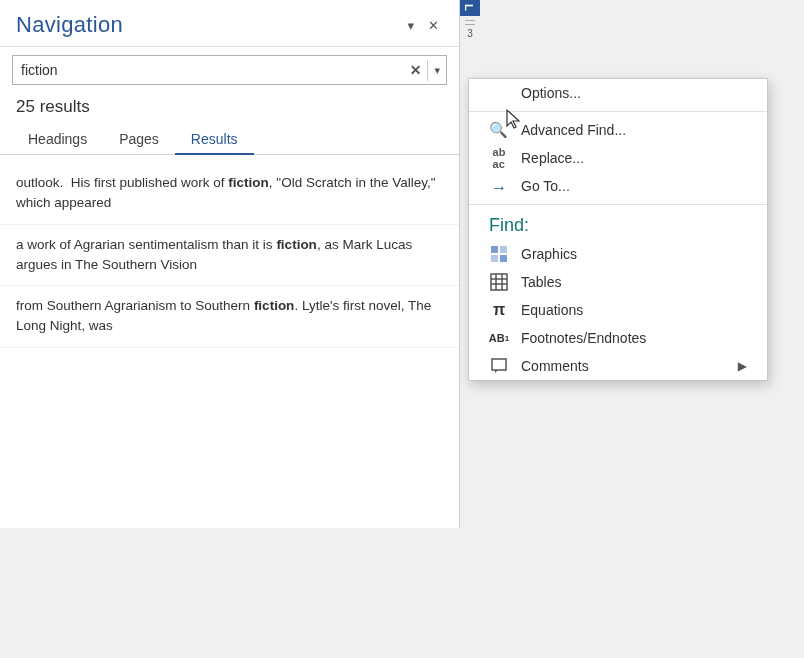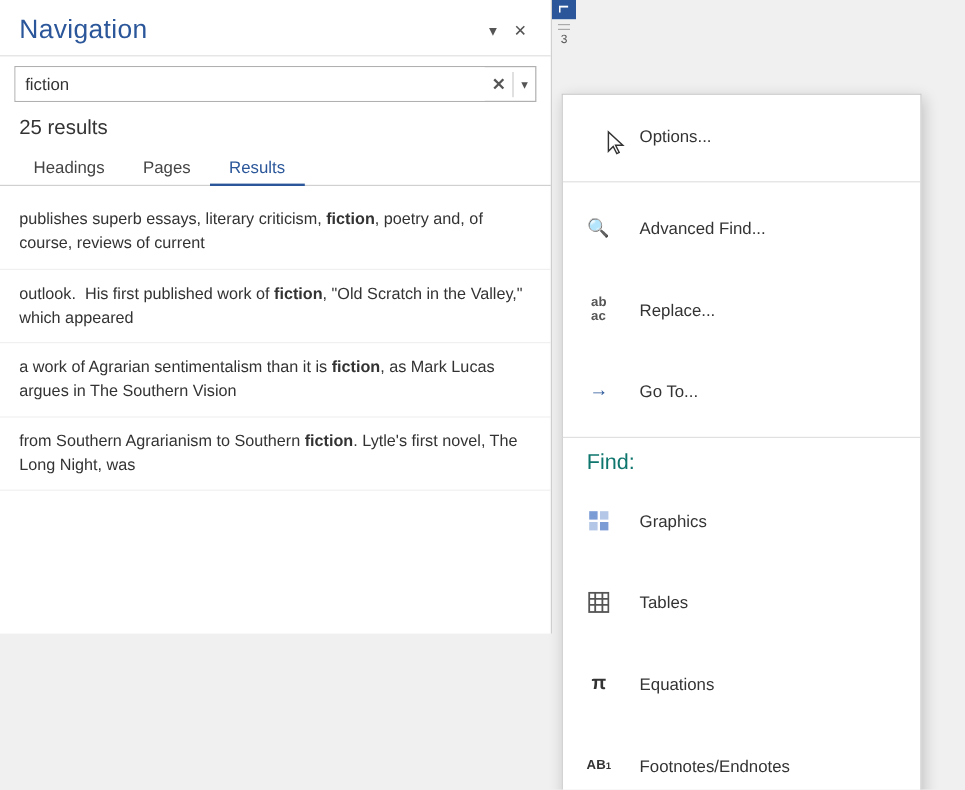--- a/index.html
+++ b/index.html
@@ -178,25 +178,25 @@
       width: 300px;
       background: #ffffff;
       border: 1px solid #c8c8c8;
       box-shadow: 2px 4px 12px rgba(0,0,0,0.2);
       z-index: 100;
     }
 
     .dropdown-item {
       display: flex;
       align-items: center;
-      padding: 24px 20px;
+      padding: 4px 20px;
       cursor: pointer;
       font-size: 14px;
       color: #333;
-      gap: 24px;
+      gap: 12px;
     }
 
     .dropdown-separator {
       height: 1px;
       background: #e0e0e0;
       margin: 4px 0;
     }
 
     .dropdown-section-label {
       padding: 6px 20px 4px 20px;
@@ -253,23 +253,20 @@
     <span>25 results</span>
   </div>
 
   <div class="nav-tabs">
     <div class="nav-tab">Headings</div>
     <div class="nav-tab">Pages</div>
     <div class="nav-tab active">Results</div>
   </div>
 
   <div class="results-list">
-    <div class="result-item">
-      publishes superb essays, literary criticism,&nbsp;<b>fiction</b>, poetry and, of course, reviews of current
-    </div>
     <div class="result-item">
       outlook.&nbsp; His first published work of <b>fiction</b>, "Old Scratch in the Valley," which appeared
     </div>
     <div class="result-item">
       a work of Agrarian sentimentalism than it is <b>fiction</b>, as Mark Lucas argues in The Southern Vision
     </div>
     <div class="result-item">
       from Southern Agrarianism to Southern <b>fiction</b>. Lytle's first novel, The Long Night, was
     </div>
   </div>

